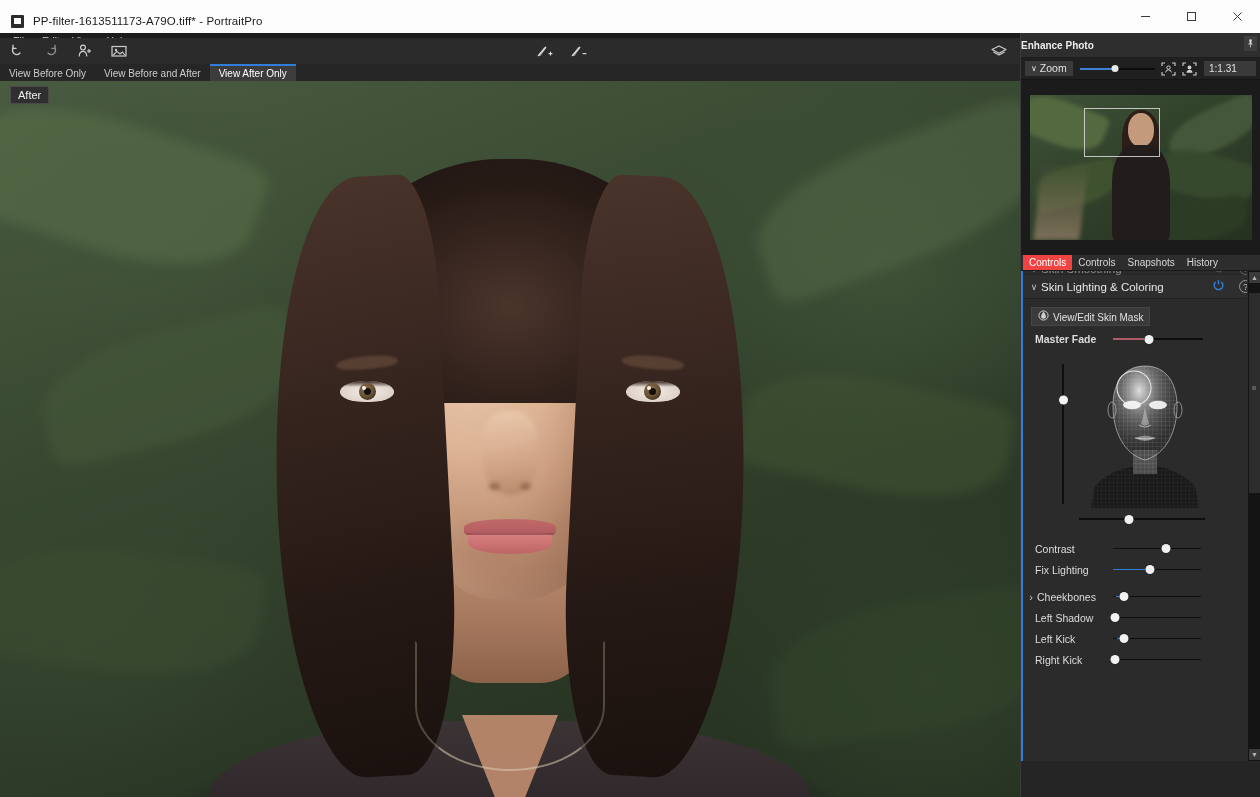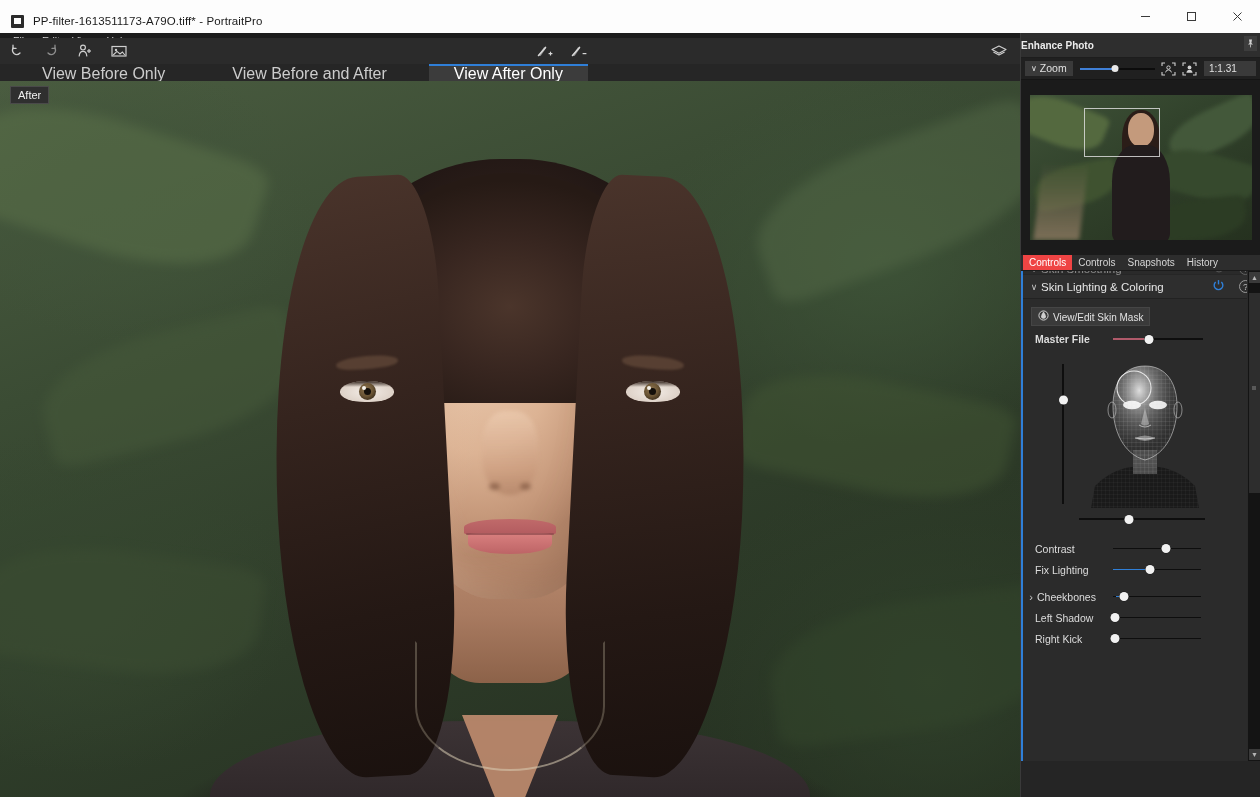--- a/index.html
+++ b/index.html
@@ -66,22 +66,22 @@
   .tool-right {
     position: absolute; right: 4px; top: 0; display: flex; align-items: center; height: 26px;
   }
 
   
   .viewtabs {
     position: absolute; left: 0; top: 64px; width: 1020px; height: 17px;
     background: #262626; display: flex; align-items: stretch;
   }
   .vtab {
-    font-size: 16px; color: #cccccc; padding: 0 25px;
-    display: flex; align-items: center; border-top: 2px solid transparent; margin-left: 17px;
+    font-size: 10px; color: #cccccc; padding: 0 9px;
+    display: flex; align-items: center; border-top: 2px solid transparent;
   }
   .vtab.active {
     background: #3c3c3c; color: #ffffff; border-top: 2px solid #2f7fd8;
   }
 
   
   .canvas {
     position: absolute; left: 0; top: 81px; width: 1020px; height: 716px;
     overflow: hidden; background: #101510;
   }
@@ -588,21 +588,21 @@
         <span>
           <svg width="11" height="11" viewBox="0 0 11 11">
               <circle cx="5.5" cy="5.5" r="4.6" fill="none" stroke="#d0d0d0" stroke-width="1"></circle>
               <path d="M5.5 1.4 Q3 4.4 3 6.4 Q3 8.8 5.5 8.8 Q8 8.8 8 6.4 Q8 4.4 5.5 1.4 Z" fill="#d0d0d0"></path>
             </svg>
         </span>
         <span>View/Edit Skin Mask</span>
       </div>
 
       <div class="row" style="height:26px;">
-        <div class="row-label" style="font-weight:bold;">Master File</div>
+        <div class="row-label" style="font-weight:bold;">Master Fade</div>
         <div class="slider" style="width:90px;">
           <div class="rail"></div>
           <div class="fill" style="width:40%; background:#b05a6a;"></div>
           <div class="knob" style="left:40%;"></div>
         </div>
       </div>
 
       
       <div class="facewidget">
         <div class="vert-slider">
@@ -699,20 +699,28 @@
 
       <div class="row">
         <div class="row-label">Left Shadow</div>
         <div class="slider">
           <div class="rail"></div>
           <div class="fill" style="width:2%; background:#2f7fd8;"></div>
           <div class="knob" style="left:2%;"></div>
         </div>
       </div>
       <div class="row">
+        <div class="row-label">Left Kick</div>
+        <div class="slider">
+          <div class="rail"></div>
+          <div class="fill" style="left:4%; width:9%; background:#2f7fd8;"></div>
+          <div class="knob" style="left:13%;"></div>
+        </div>
+      </div>
+      <div class="row">
         <div class="row-label">Right Kick</div>
         <div class="slider">
           <div class="rail"></div>
           <div class="fill" style="width:2%; background:#2f7fd8;"></div>
           <div class="knob" style="left:2%;"></div>
         </div>
       </div>
 
       <div class="pscroll">
         <div class="arrow up">▲</div>

